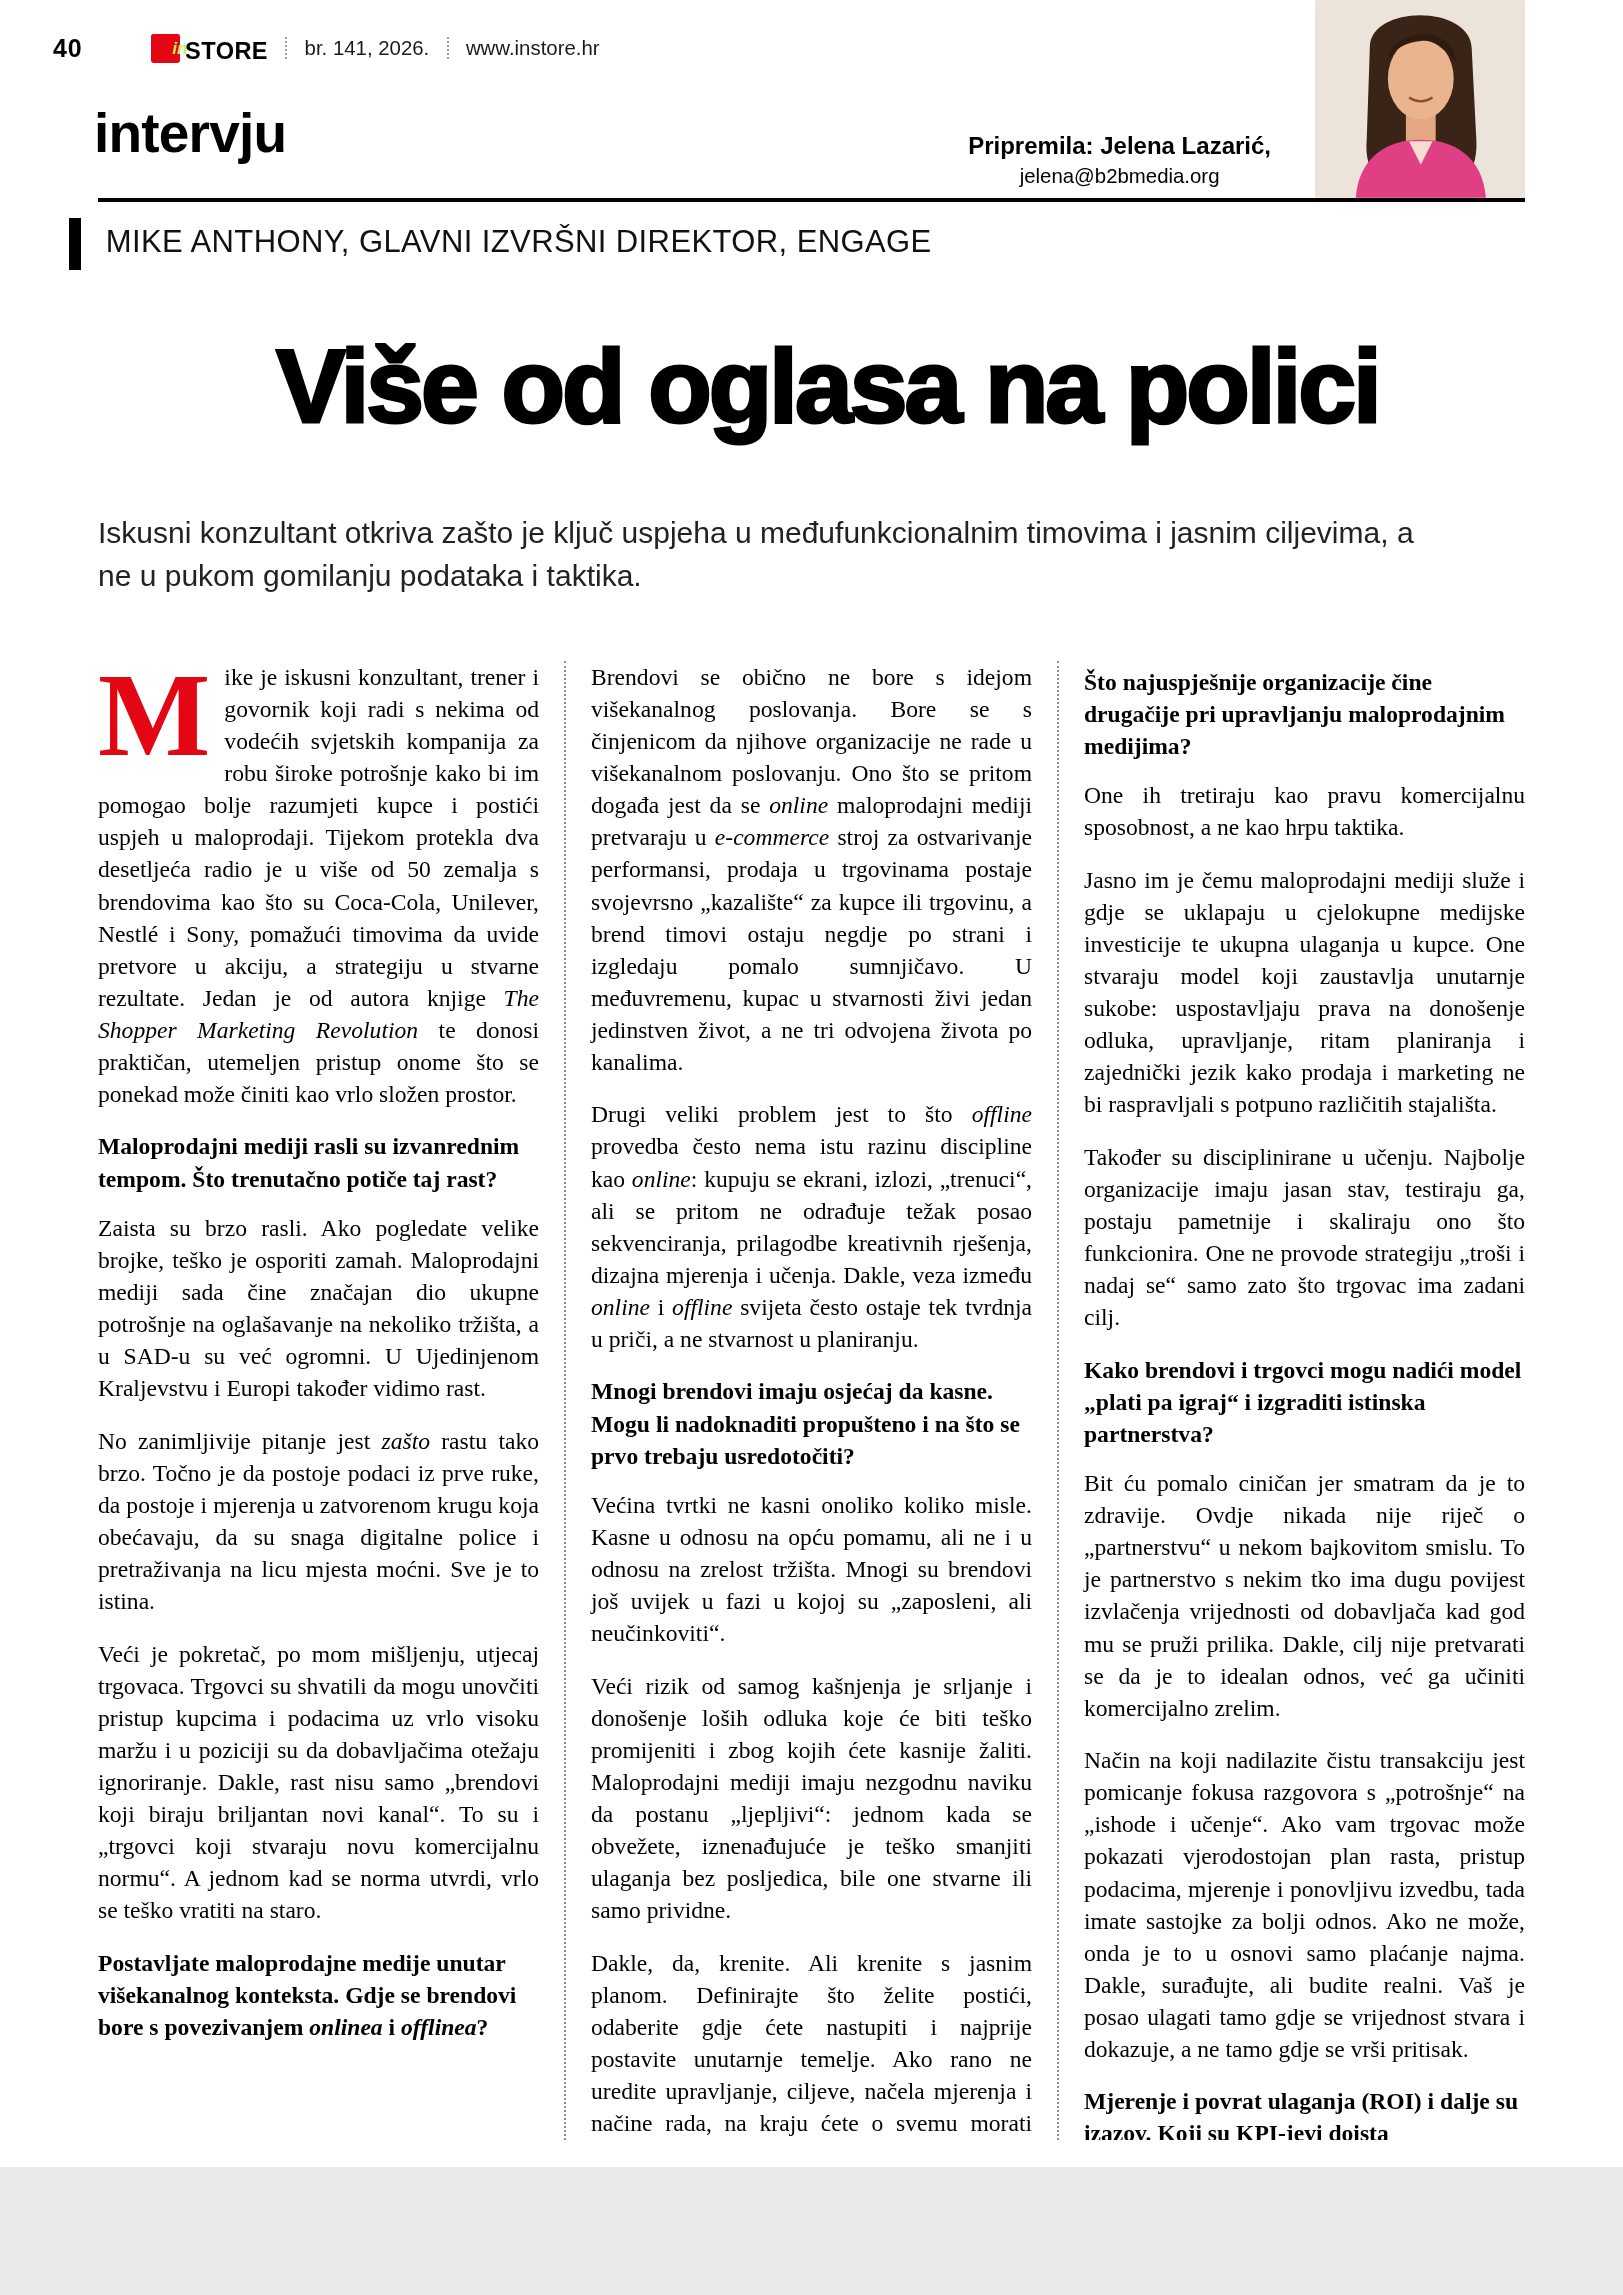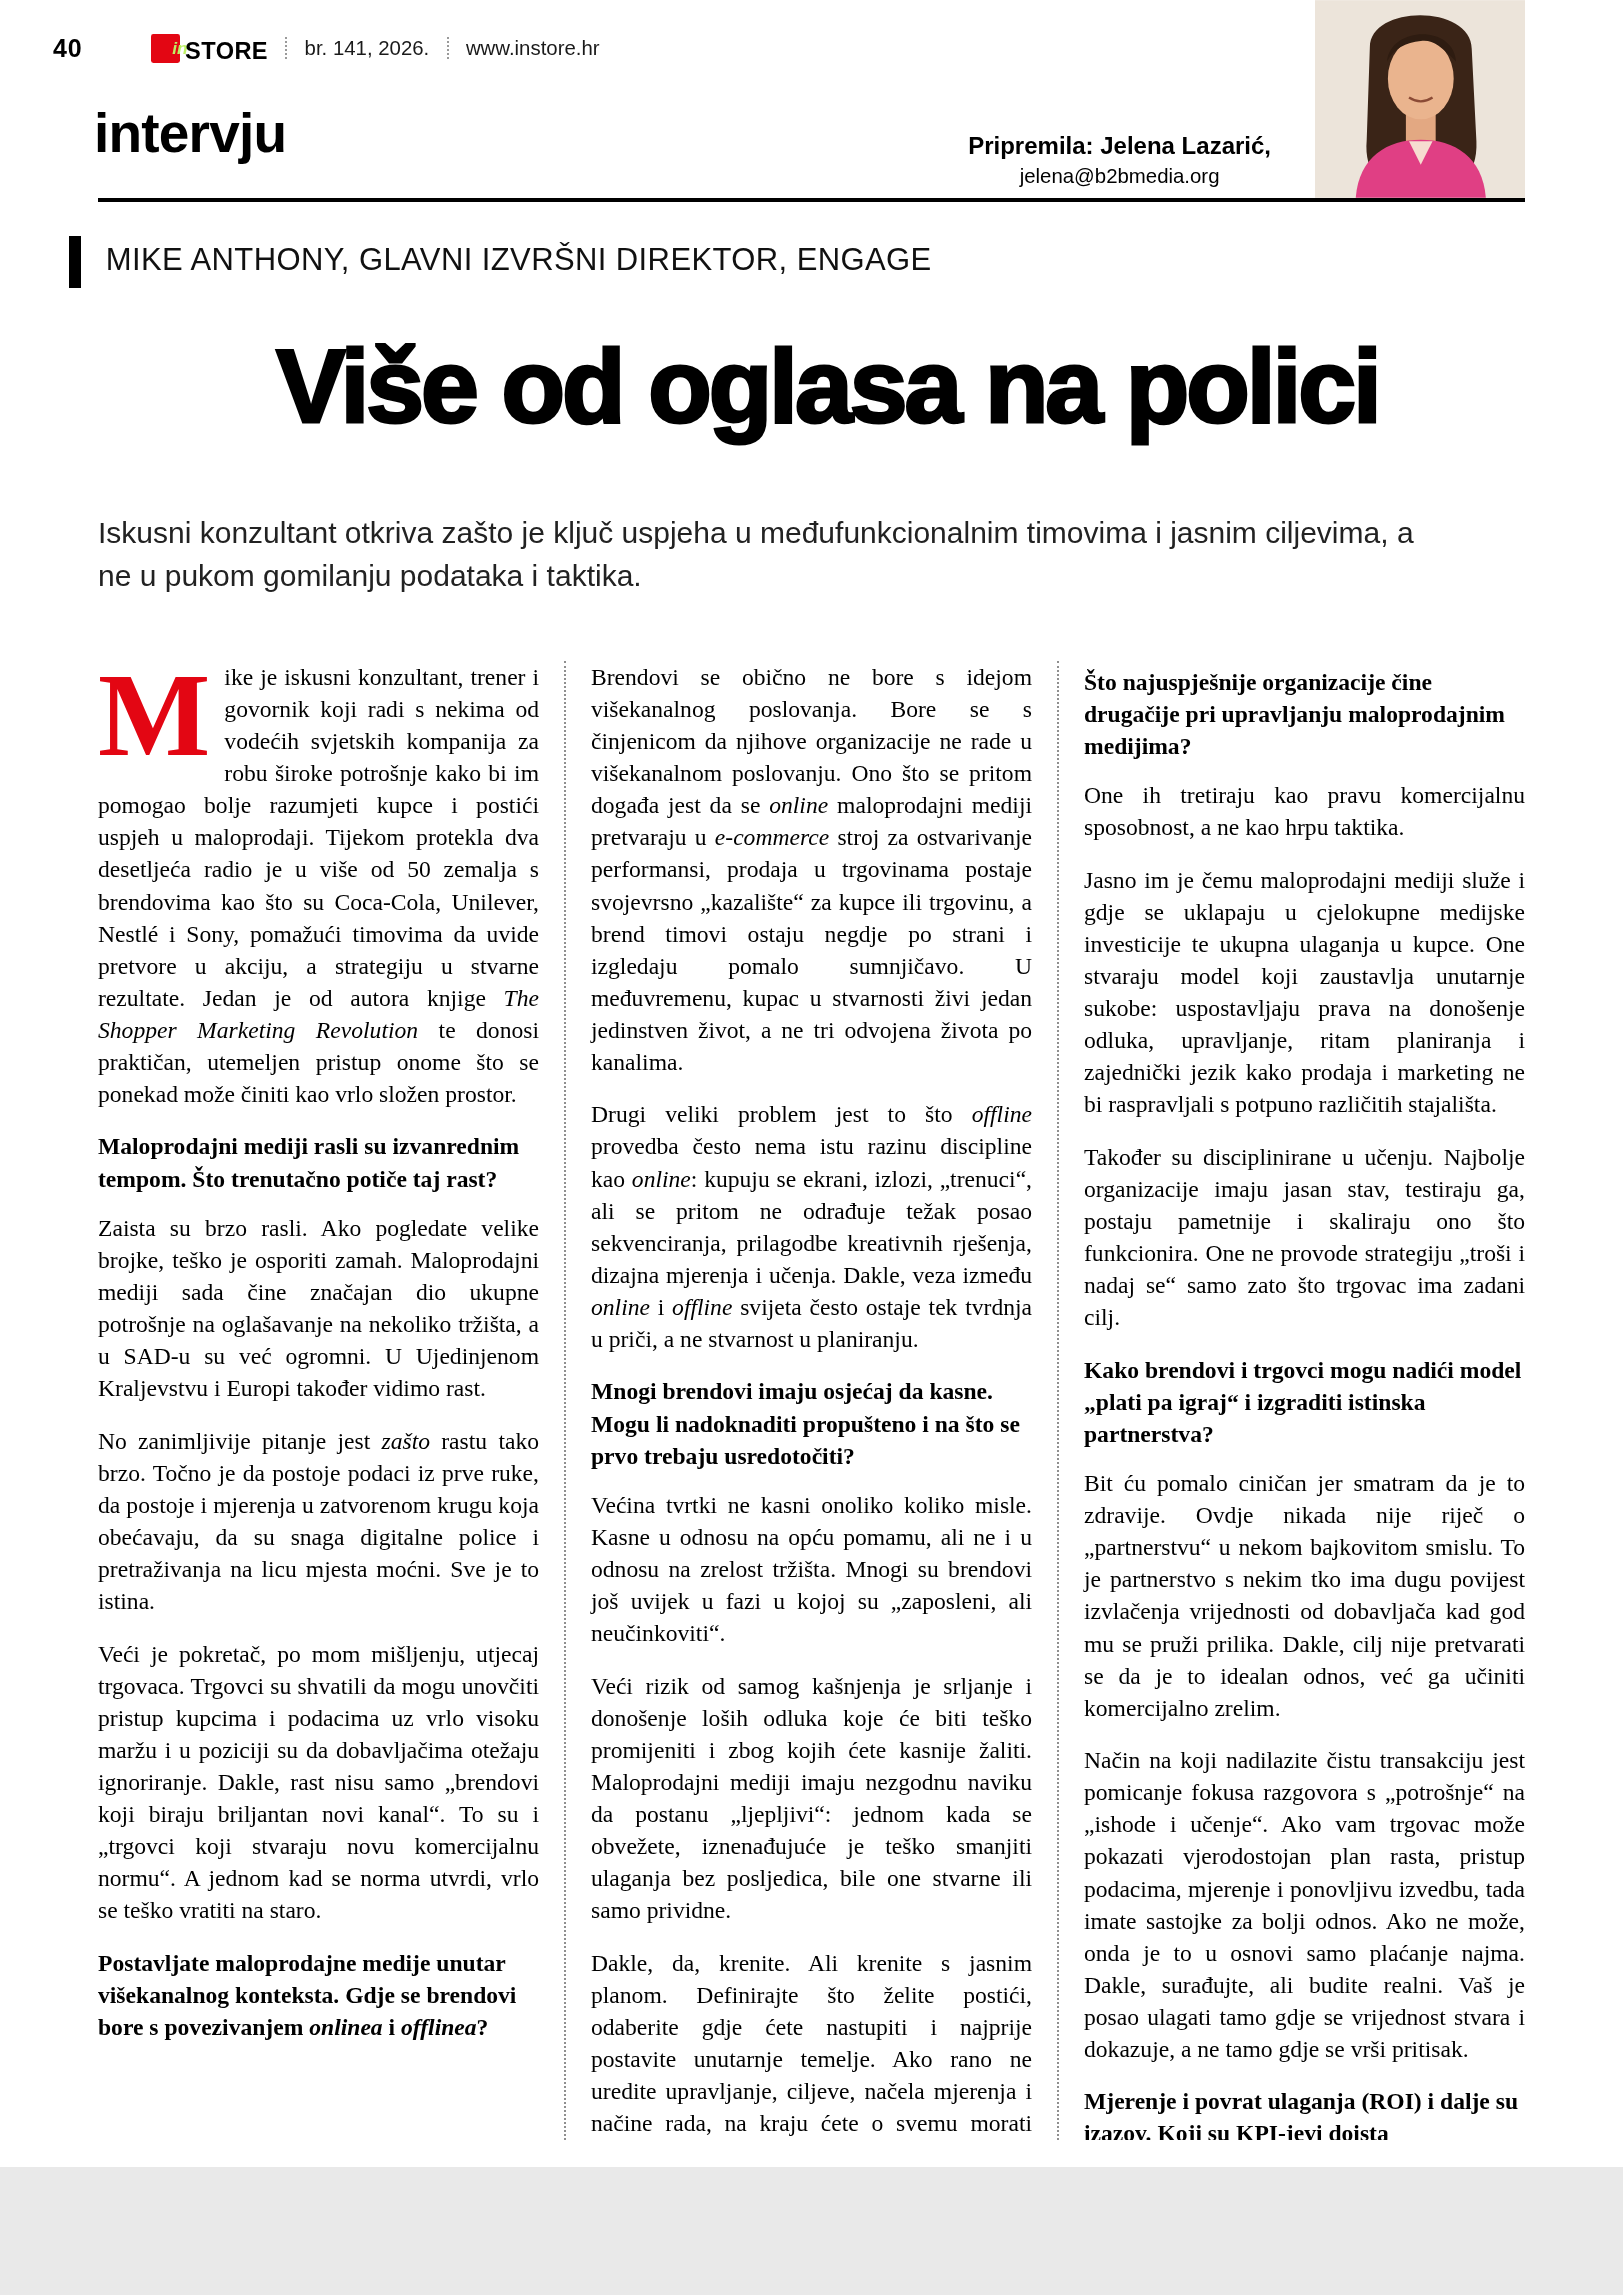--- a/index.html
+++ b/index.html
@@ -51,21 +51,21 @@
     width: 210px; height: 198px; overflow: hidden;
   }
 
   .header-rule {
     position: absolute; top: 198px; left: 98px;
     width: 1427px; height: 3.9px; background: #000;
   }
 
   
   .kicker-row {
-    position: absolute; top: 236px; left: 69px;
+    position: absolute; top: 218px; left: 69px;
     display: flex; align-items: flex-start;
   }
   .kicker-bar { width: 11.8px; height: 52px; background: #000; margin-right: 25px; }
   .kicker-text {
     font-family: "Liberation Sans", sans-serif;
     font-size: 31px; letter-spacing: 0.4px; padding-top: 6.3px; color: #111;
   }
 
   
   .headline {

